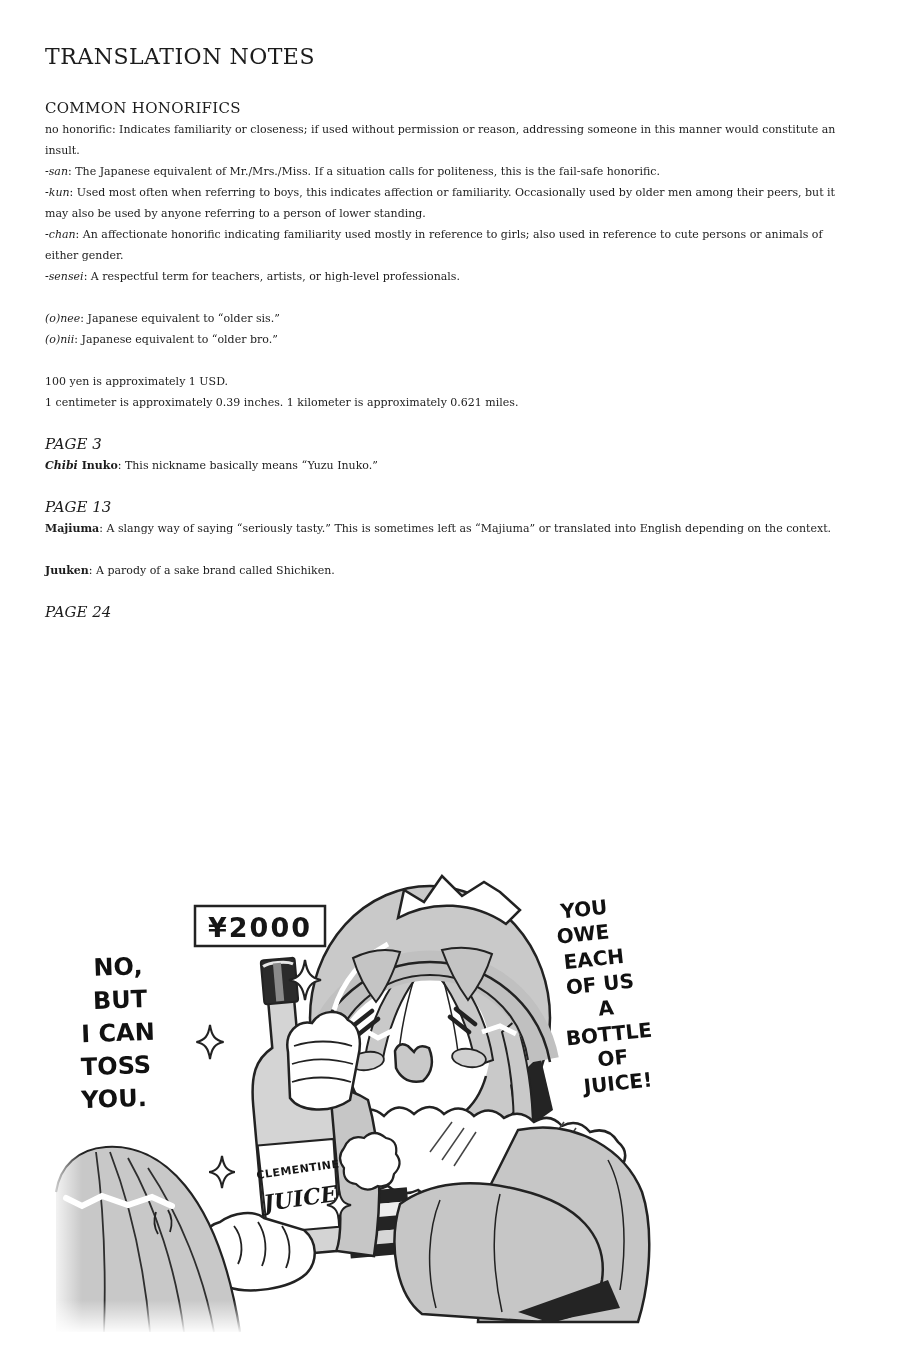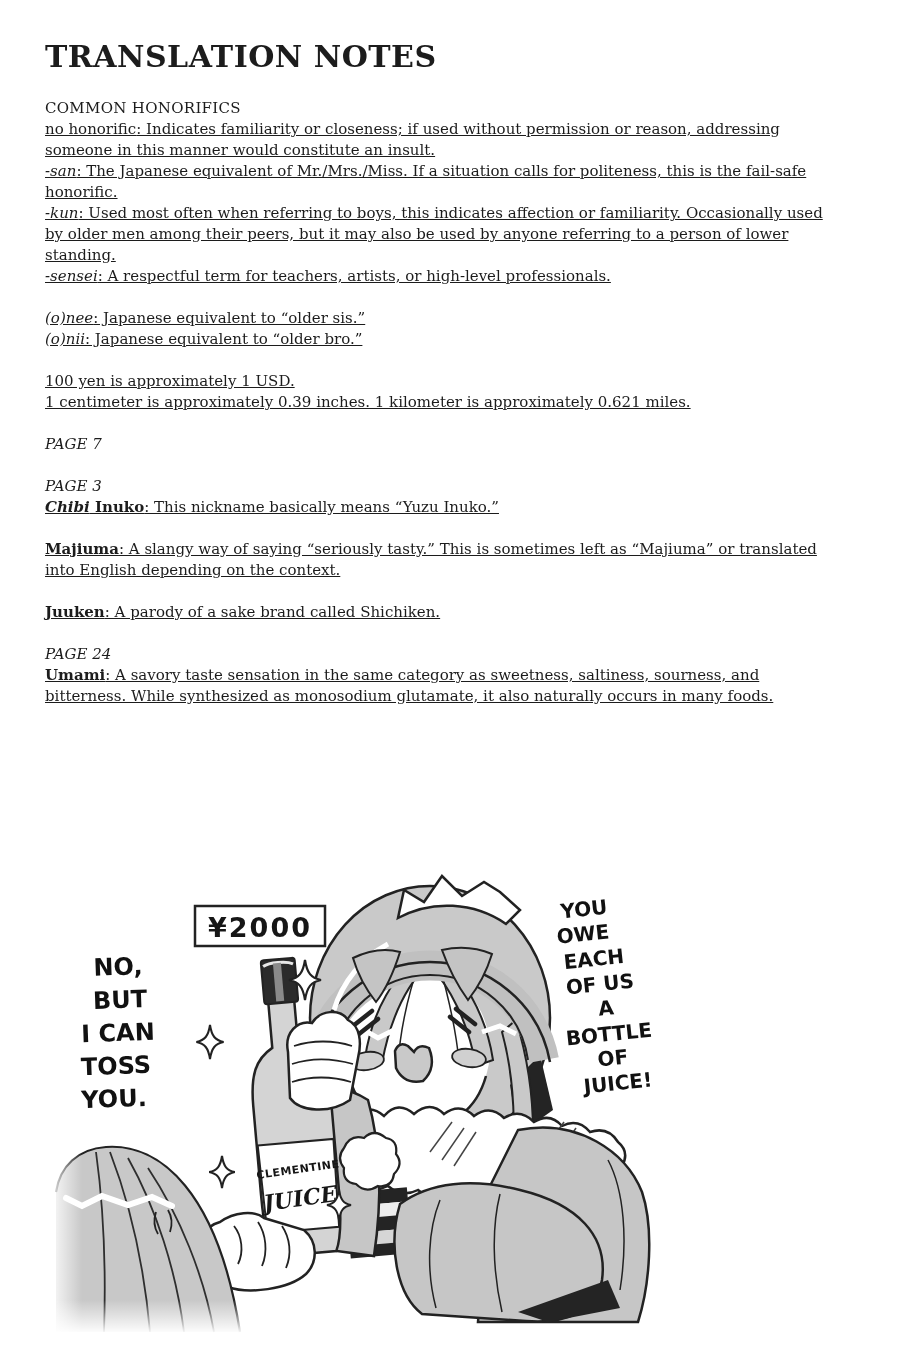--- a/index.html
+++ b/index.html
@@ -1,23 +1,23 @@
 <!DOCTYPE html>
 <html><head>
 <meta charset="utf-8">
 <style>
   html,body{margin:0;padding:0;}
   body{
     width:900px;height:1350px;background:#ffffff;position:relative;overflow:hidden;
     font-family:"DejaVu Serif","Liberation Serif",serif;color:#1c1c1c;
   }
   .notes{position:absolute;left:45px;top:38px;width:814px;}
-  .title{font-size:30px;line-height:38px;font-weight:bold;letter-spacing:0.5px;margin:0 0 22px 0;}
+  .title{font-size:22px;line-height:38px;font-weight:normal;letter-spacing:0.5px;margin:0 0 22px 0;}
   .block{margin:0 16px 21px 0;}
-  .para{font-size:15px;line-height:21px;margin:0;text-decoration:underline;}
+  .para{font-size:11px;line-height:21px;margin:0;}
   .para + .gap-para{margin-top:21px;}
   .sec-head{font-size:15px;line-height:21px;letter-spacing:0.3px;}
   .page-label{font-style:italic;font-size:15px;line-height:21px;}
   .i{font-style:italic}
   .b{font-weight:bold}
   .bi{font-weight:bold;font-style:italic}
   .art{position:absolute;left:48px;top:860px;width:615px;height:474px;}
   svg text{font-family:"DejaVu Sans","Liberation Sans",sans-serif;}
   .speech{font-weight:bold;fill:#111;}
   .price{font-weight:bold;fill:#161616;letter-spacing:2px;}
@@ -28,51 +28,51 @@
 <body>
 
 <div class="notes">
   <h1 class="title">TRANSLATION NOTES</h1>
 
   <div class="block">
     <div class="sec-head">COMMON HONORIFICS</div>
     <p class="para"><span>no honorific</span><span>: Indicates familiarity or closeness; if used without permission or reason, addressing someone in this manner would constitute an insult.</span></p>
     <p class="para"><span class="i">-san</span><span>: The Japanese equivalent of Mr./Mrs./Miss. If a situation calls for politeness, this is the fail-safe honorific.</span></p>
     <p class="para"><span class="i">-kun</span><span>: Used most often when referring to boys, this indicates affection or familiarity. Occasionally used by older men among their peers, but it may also be used by anyone referring to a person of lower standing.</span></p>
+    <p class="para"><span class="i">-chan</span><span>: An affectionate honorific indicating familiarity used mostly in reference to girls; also used in reference to cute persons or animals of either gender.</span></p>
     <p class="para"><span class="i">-sensei</span><span>: A respectful term for teachers, artists, or high-level professionals.</span></p>
   </div>
 
   <div class="block">
     <p class="para"><span class="i">(o)nee</span><span>: Japanese equivalent to “older sis.”</span></p>
     <p class="para"><span class="i">(o)nii</span><span>: Japanese equivalent to “older bro.”</span></p>
   </div>
 
   <div class="block">
     <p class="para">100 yen is approximately 1 USD.</p>
     <p class="para">1 centimeter is approximately 0.39 inches. 1 kilometer is approximately 0.621 miles.</p>
   </div>
 
   <div class="block">
-    <div class="page-label">PAGE 7</div>
   </div>
 
   <div class="block">
     <div class="page-label">PAGE 3</div>
     <p class="para"><span class="bi">Chibi</span><span class="b"> Inuko</span><span>: This nickname basically means “Yuzu Inuko.”</span></p>
   </div>
 
 
   <div class="block">
+    <div class="page-label">PAGE 13</div>
     <p class="para"><span class="b">Majiuma</span><span>: A slangy way of saying “seriously tasty.” This is sometimes left as “Majiuma” or translated into English depending on the context.</span></p>
     <p class="para gap-para"><span class="b">Juuken</span><span>: A parody of a sake brand called Shichiken.</span></p>
   </div>
 
   <div class="block">
     <div class="page-label">PAGE 24</div>
-    <p class="para"><span class="b">Umami</span><span>: A savory taste sensation in the same category as sweetness, saltiness, sourness, and bitterness. While synthesized as monosodium glutamate, it also naturally occurs in many foods.</span></p>
   </div>
 </div>
 
 <svg class="art" viewBox="0 0 615 474">
   <defs>
     <linearGradient id="fadeL" x1="0" y1="0" x2="1" y2="0">
       <stop offset="0" stop-color="#fff" stop-opacity="1"></stop>
         <stop offset="1" stop-color="#fff" stop-opacity="0"></stop>
     </linearGradient>
     <linearGradient id="fadeB" x1="0" y1="1" x2="0" y2="0">

